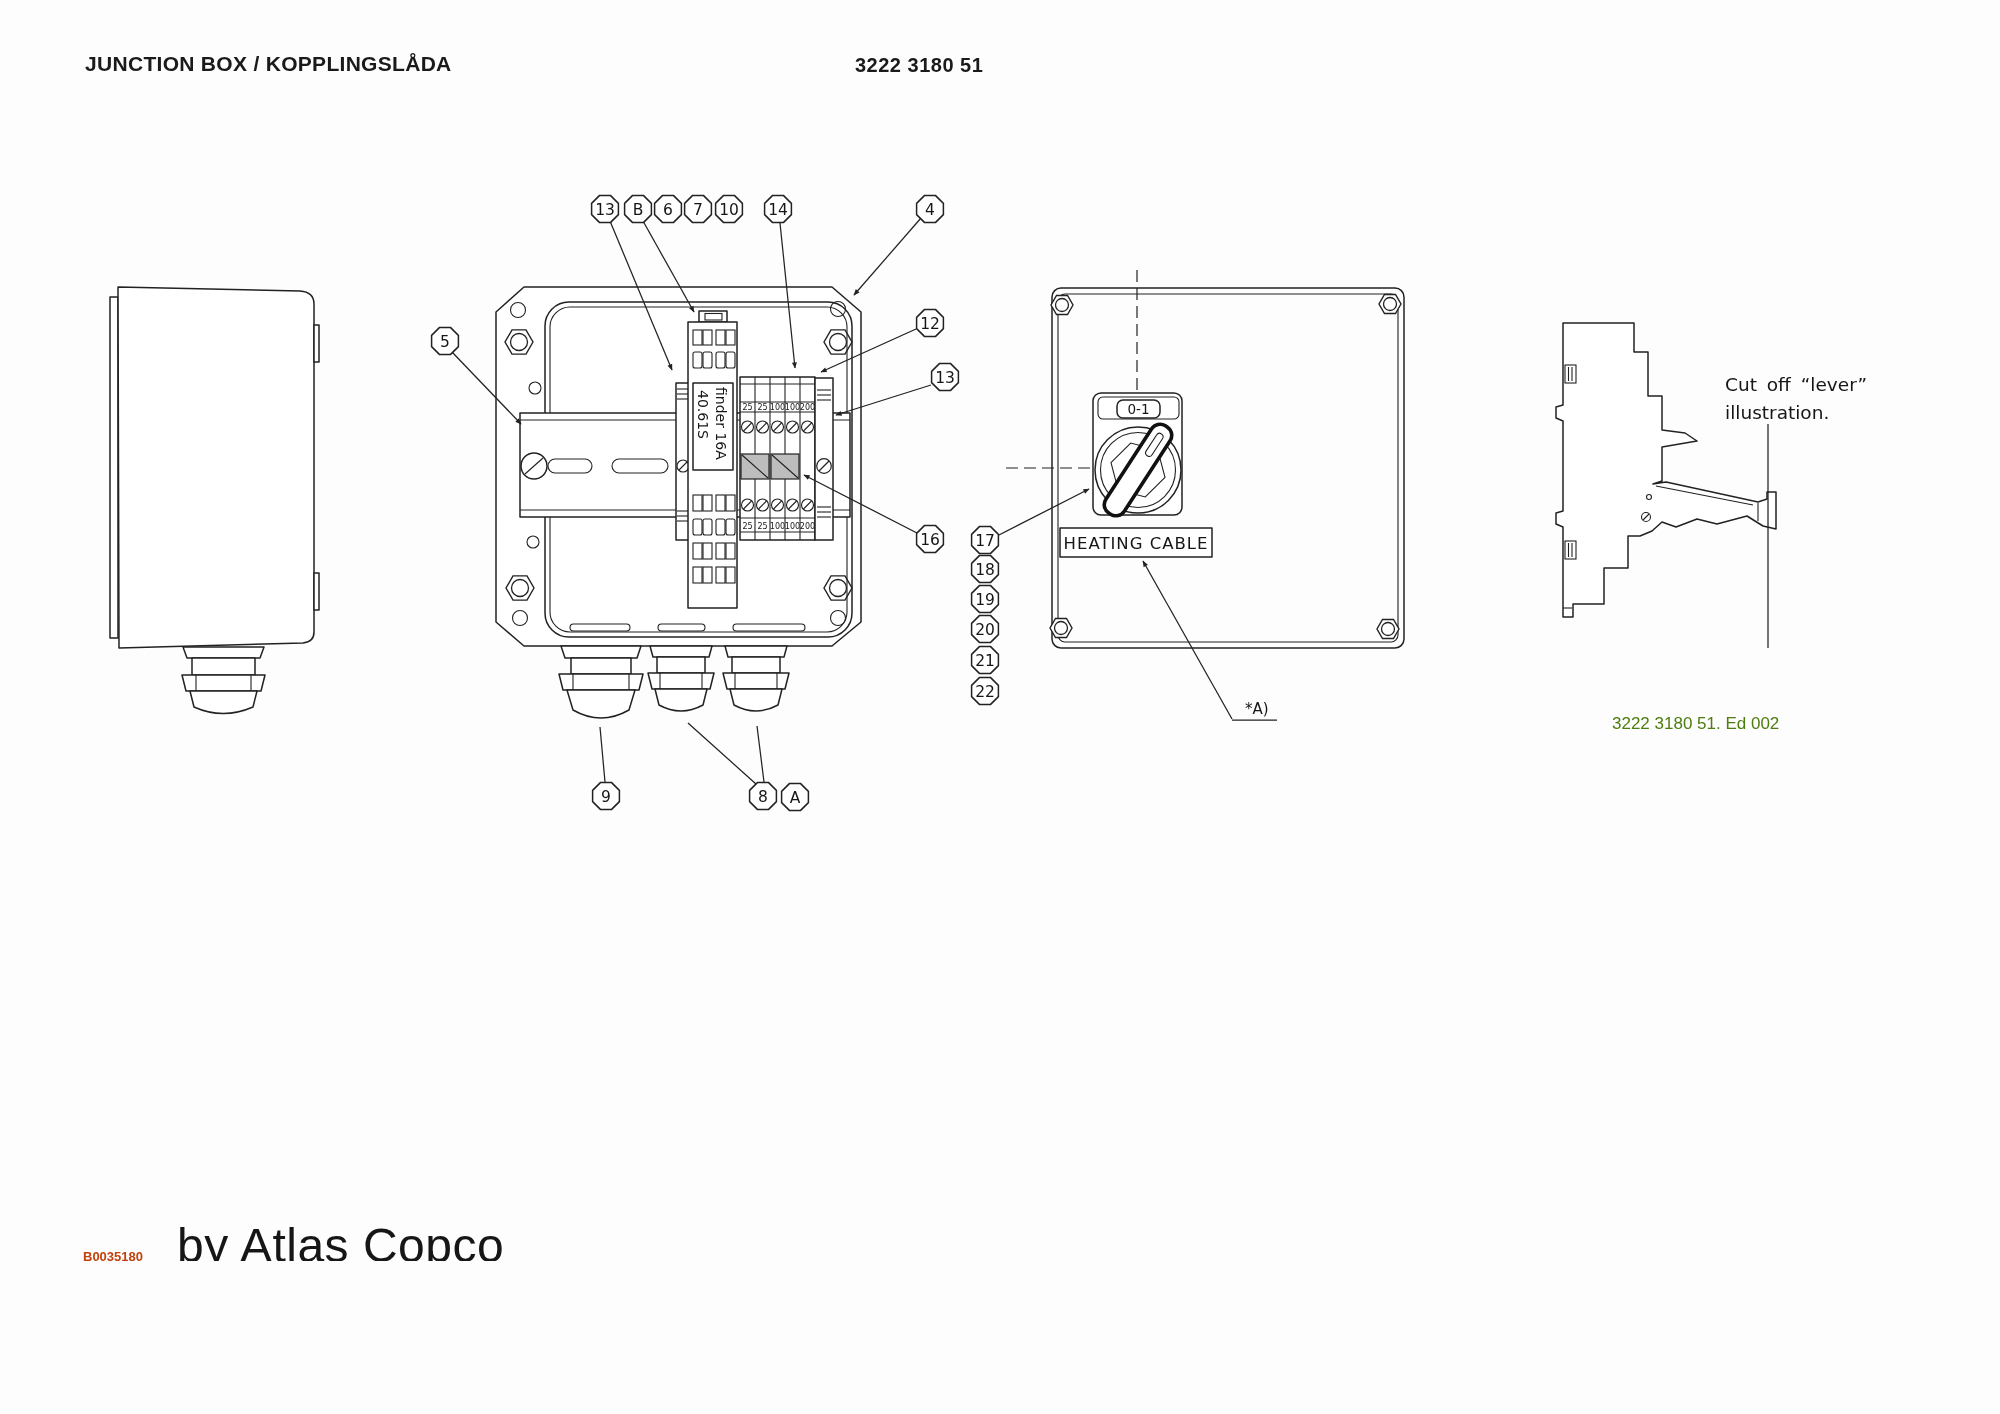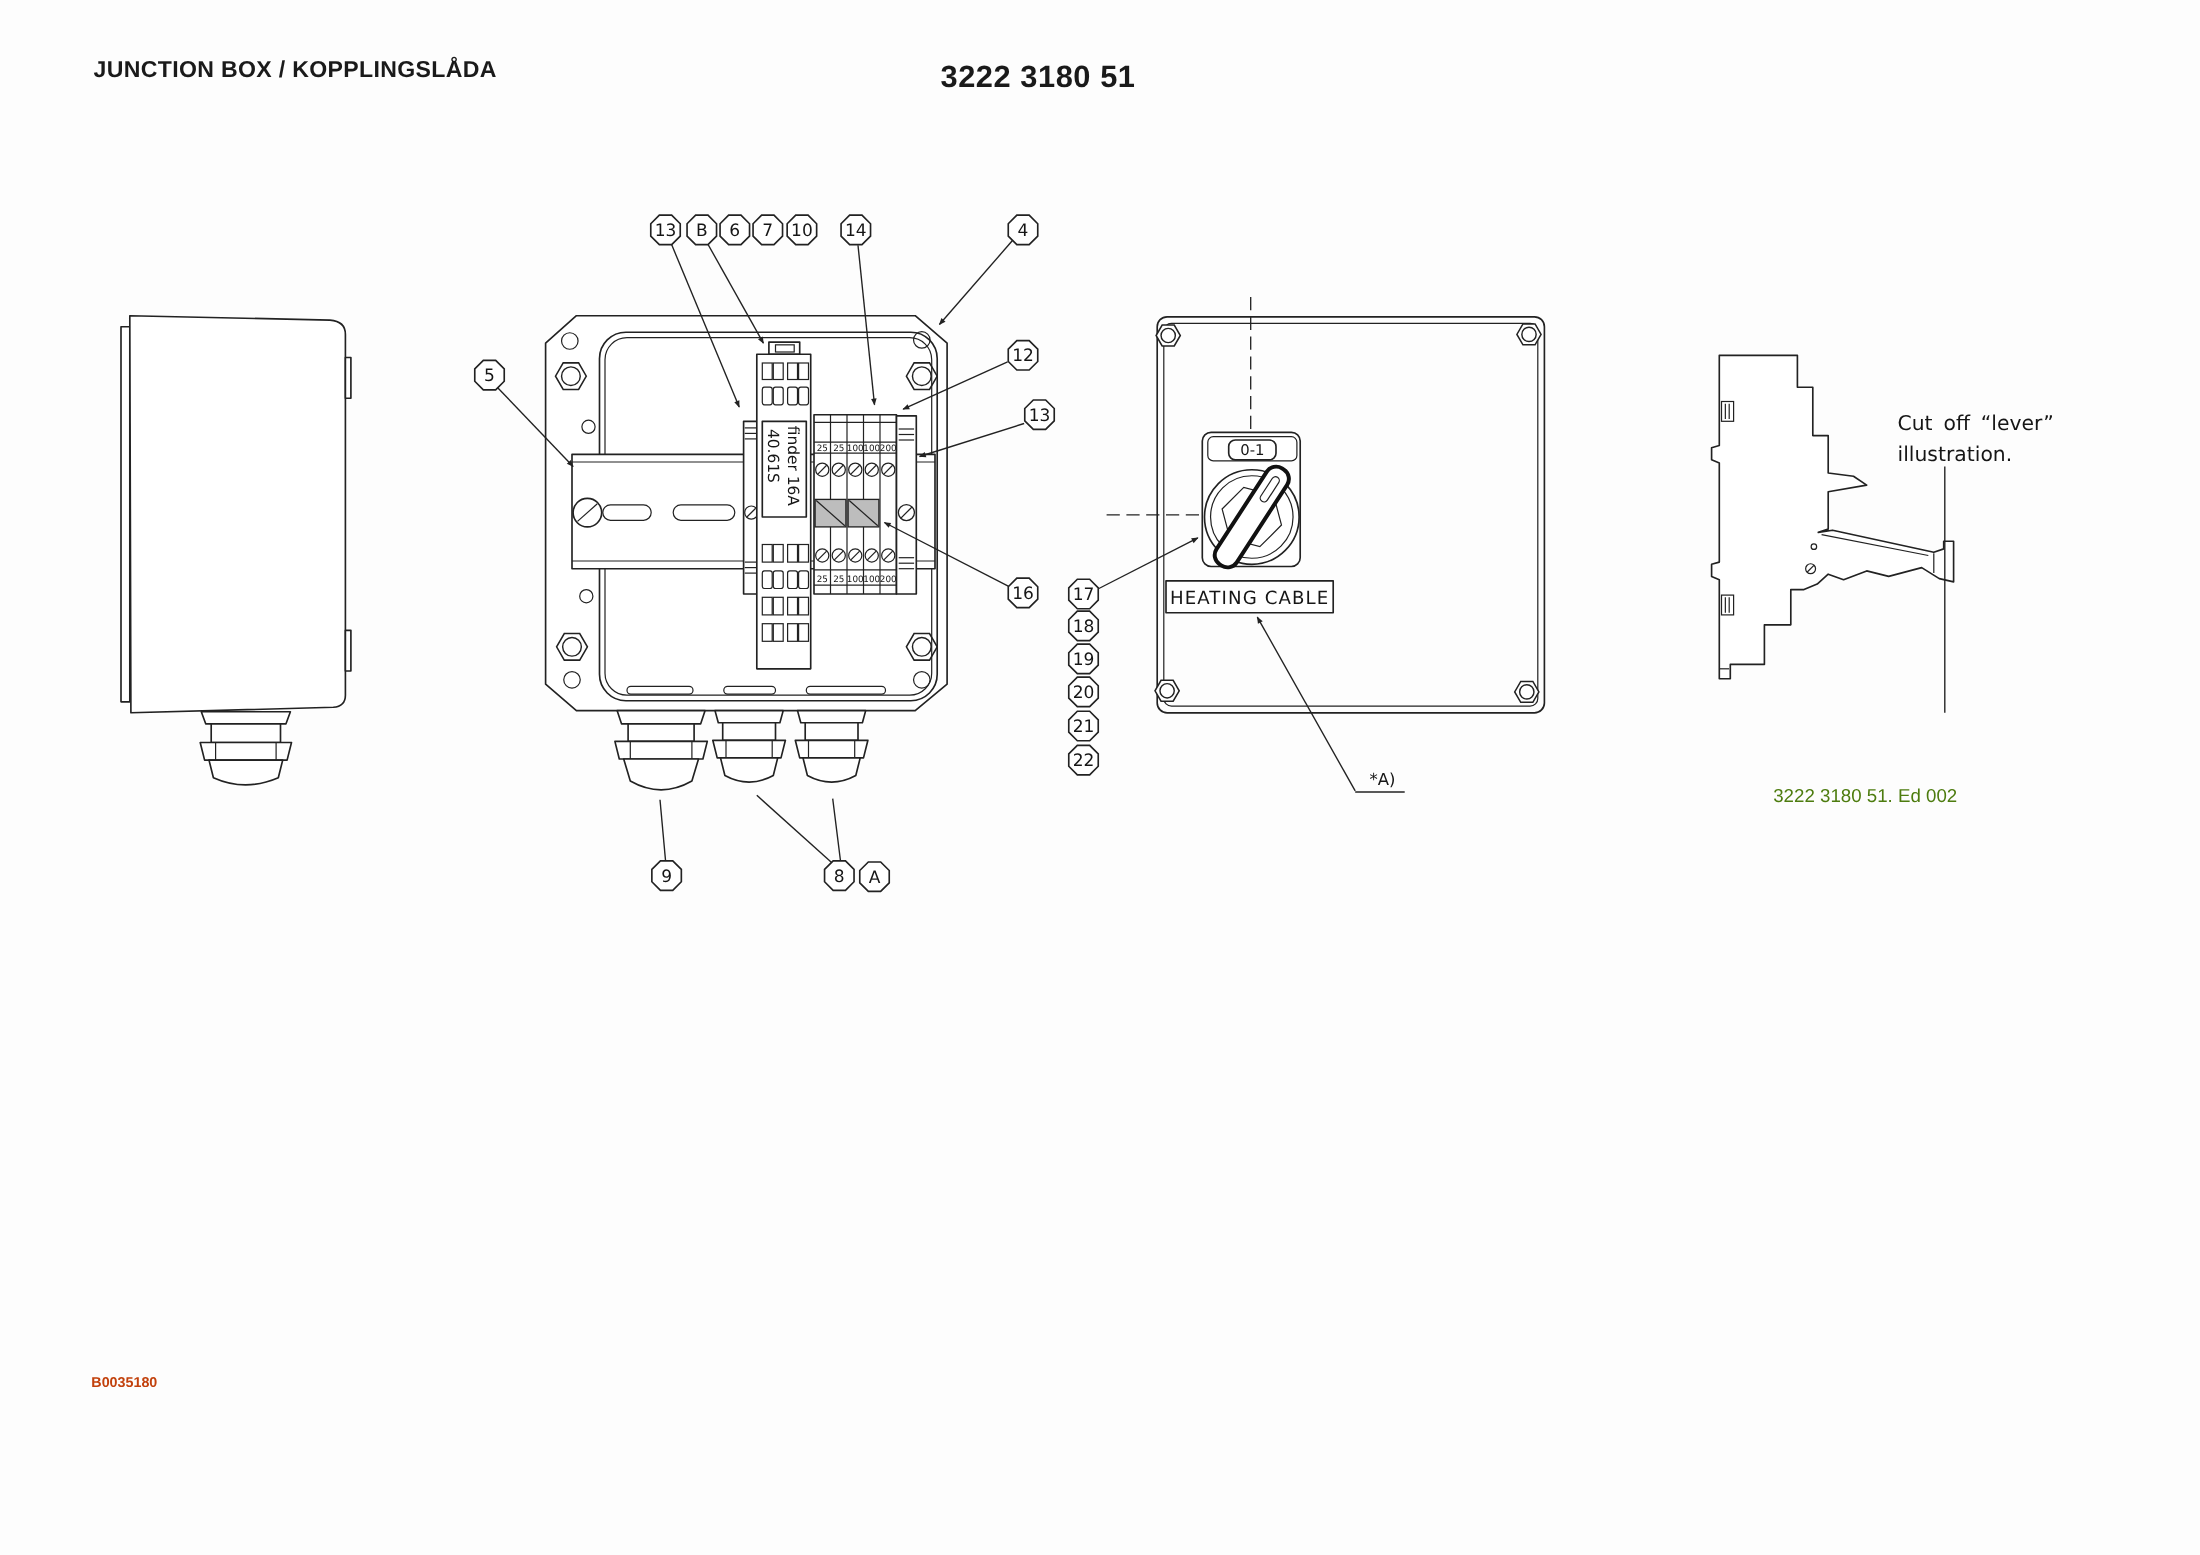--- a/index.html
+++ b/index.html
@@ -1,20 +1,20 @@
 <!DOCTYPE html>
 <html><head>
 <meta charset="utf-8">
 <style>
   html,body{margin:0;padding:0;background:#fdfdfd;}
   .page{position:relative;width:2000px;height:1261px;background:#fdfdfd;overflow:hidden;
         font-family:"Liberation Sans",sans-serif;color:#1a1a1a;}
   .abs{position:absolute;white-space:nowrap;}
   .title{left:85px;top:52px;font-size:21px;font-weight:bold;letter-spacing:.3px;}
-  .partno{left:855px;top:54px;font-size:28px;font-weight:bold;letter-spacing:.5px;}
+  .partno{left:855px;top:54px;font-size:20px;font-weight:bold;letter-spacing:.5px;}
   .edition{left:1612px;top:714px;font-size:17px;color:#4d7c0f;}
   .doccode{left:83px;top:1249px;font-size:13px;font-weight:600;color:#c2410c;}
   .brand{left:177px;top:1218px;font-size:48px;color:#161616;letter-spacing:.5px;}
   .pageno{left:951px;top:1266px;font-size:22px;color:#a16207;}
   svg.art{position:absolute;left:0;top:0;}
   .s{fill:#fff;stroke:#222;stroke-width:1.5;stroke-linejoin:round;}
   .s2{fill:none;stroke:#222;stroke-width:1.5;stroke-linejoin:round;}
   .thin{fill:none;stroke:#222;stroke-width:1.1;}
   .ln{stroke:#222;stroke-width:1.1;}
   .ld{stroke:#222;stroke-width:1.25;fill:none;}
@@ -369,14 +369,15 @@
         </g>
       <g transform="translate(985,691)">
         <use href="#oct"></use>
           <text y="5.5" class="baltxt">22</text>
         </g>
     </g>
   </svg>
 
   <div class="abs edition">3222 3180 51. Ed 002</div>
   <div class="abs doccode">B0035180</div>
+  <div class="abs brand">by Atlas Copco</div>
   <div class="abs pageno">1076</div>
 </div>
 
 </body></html>

